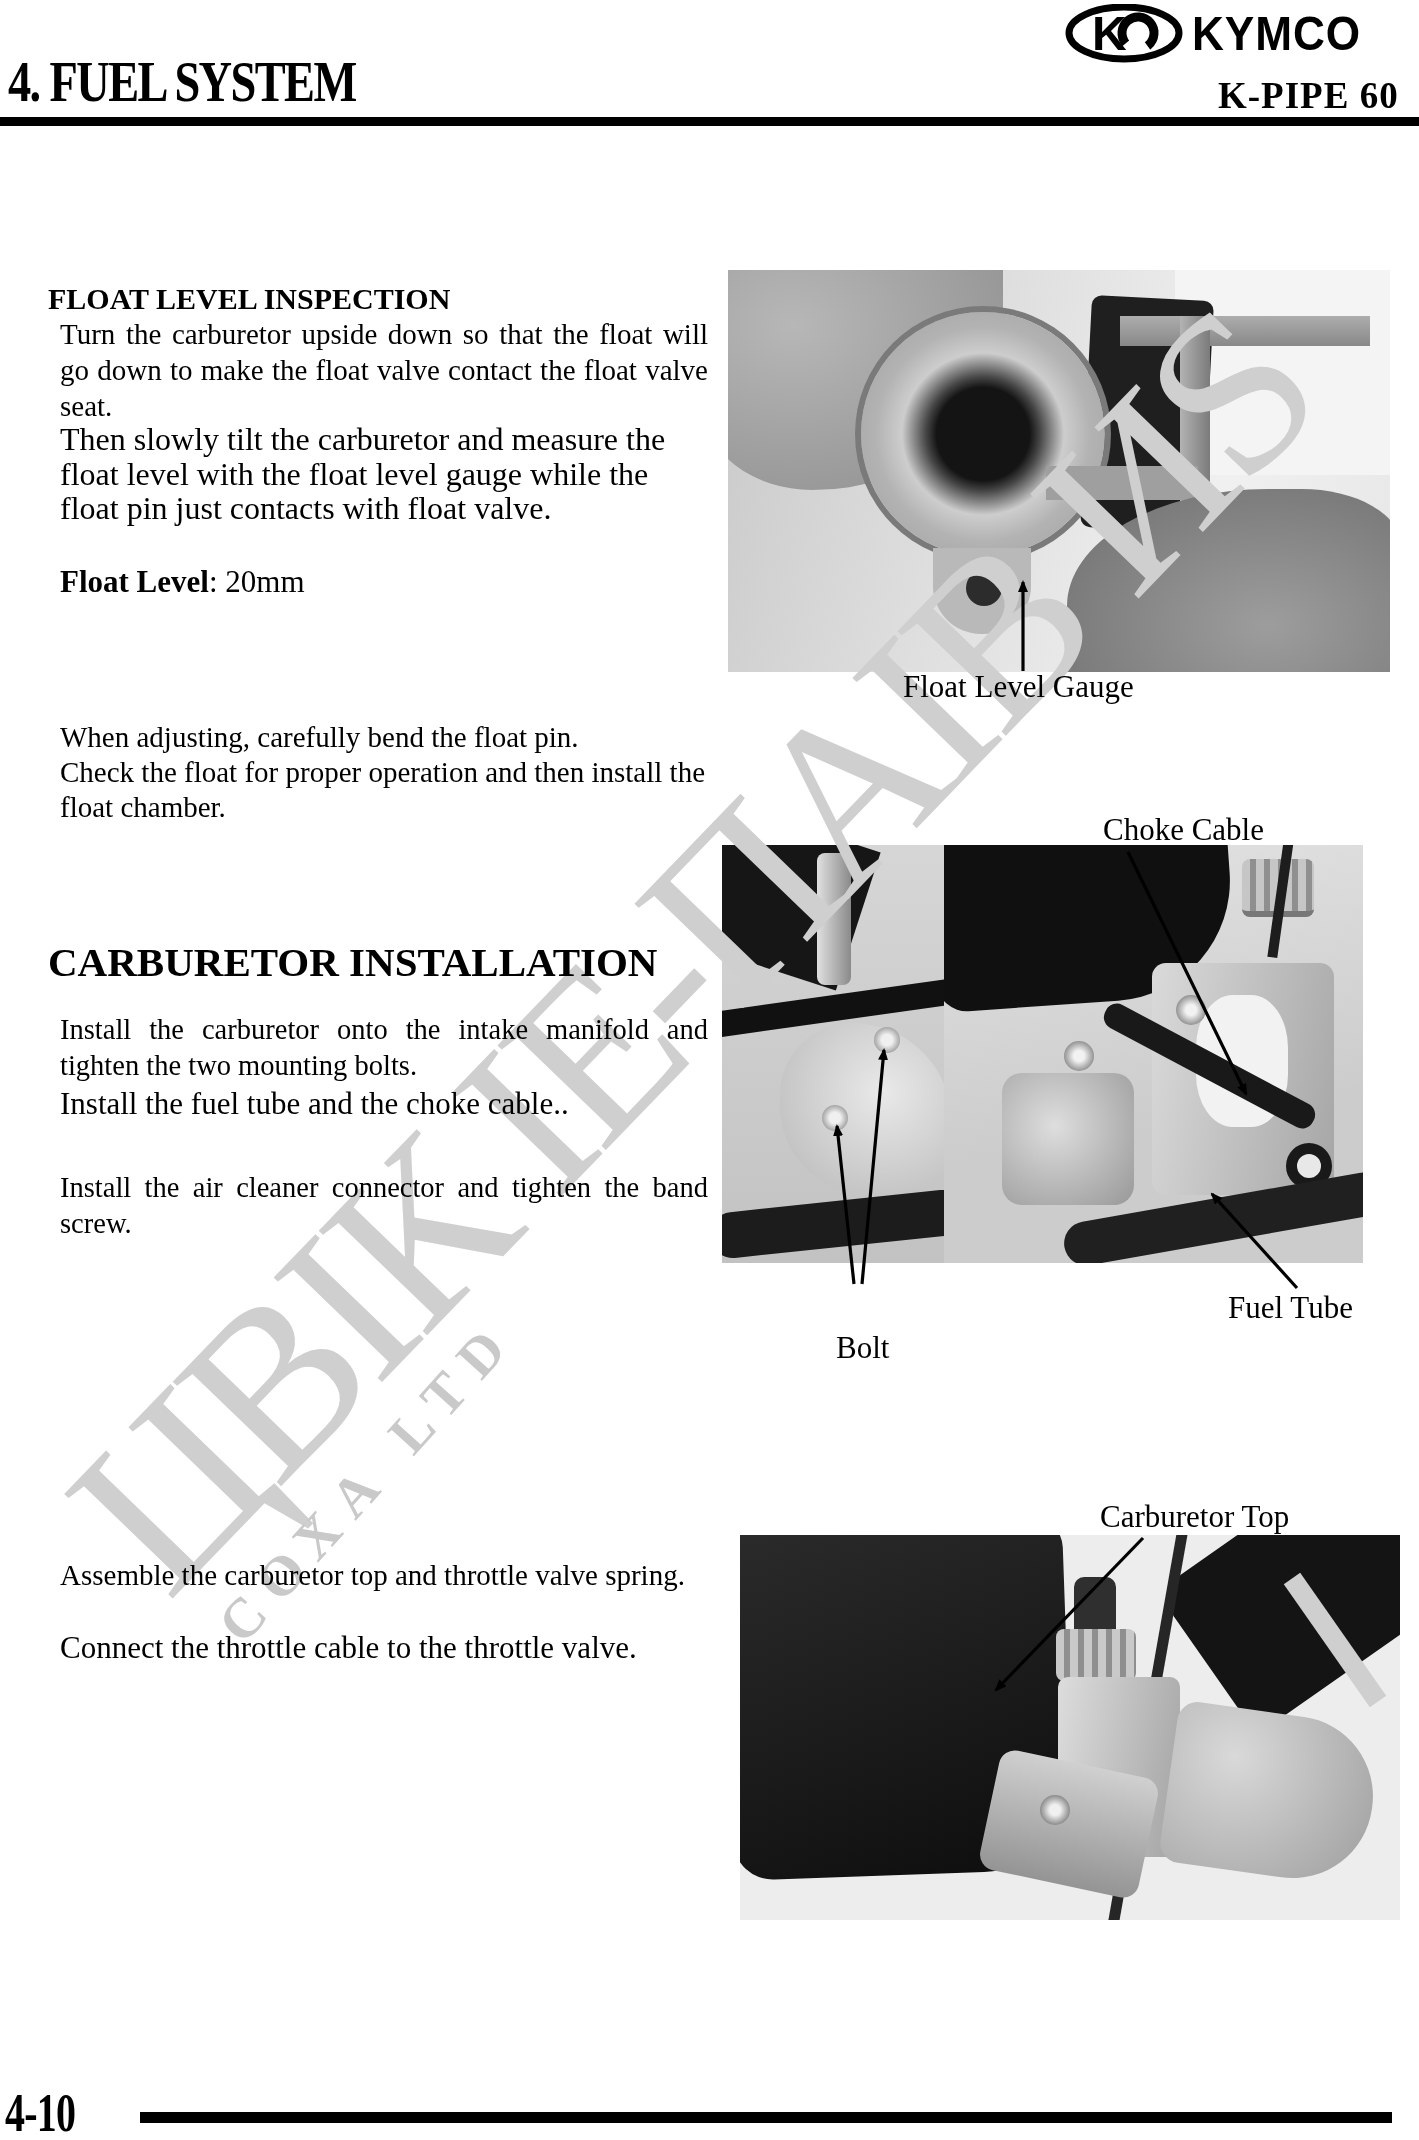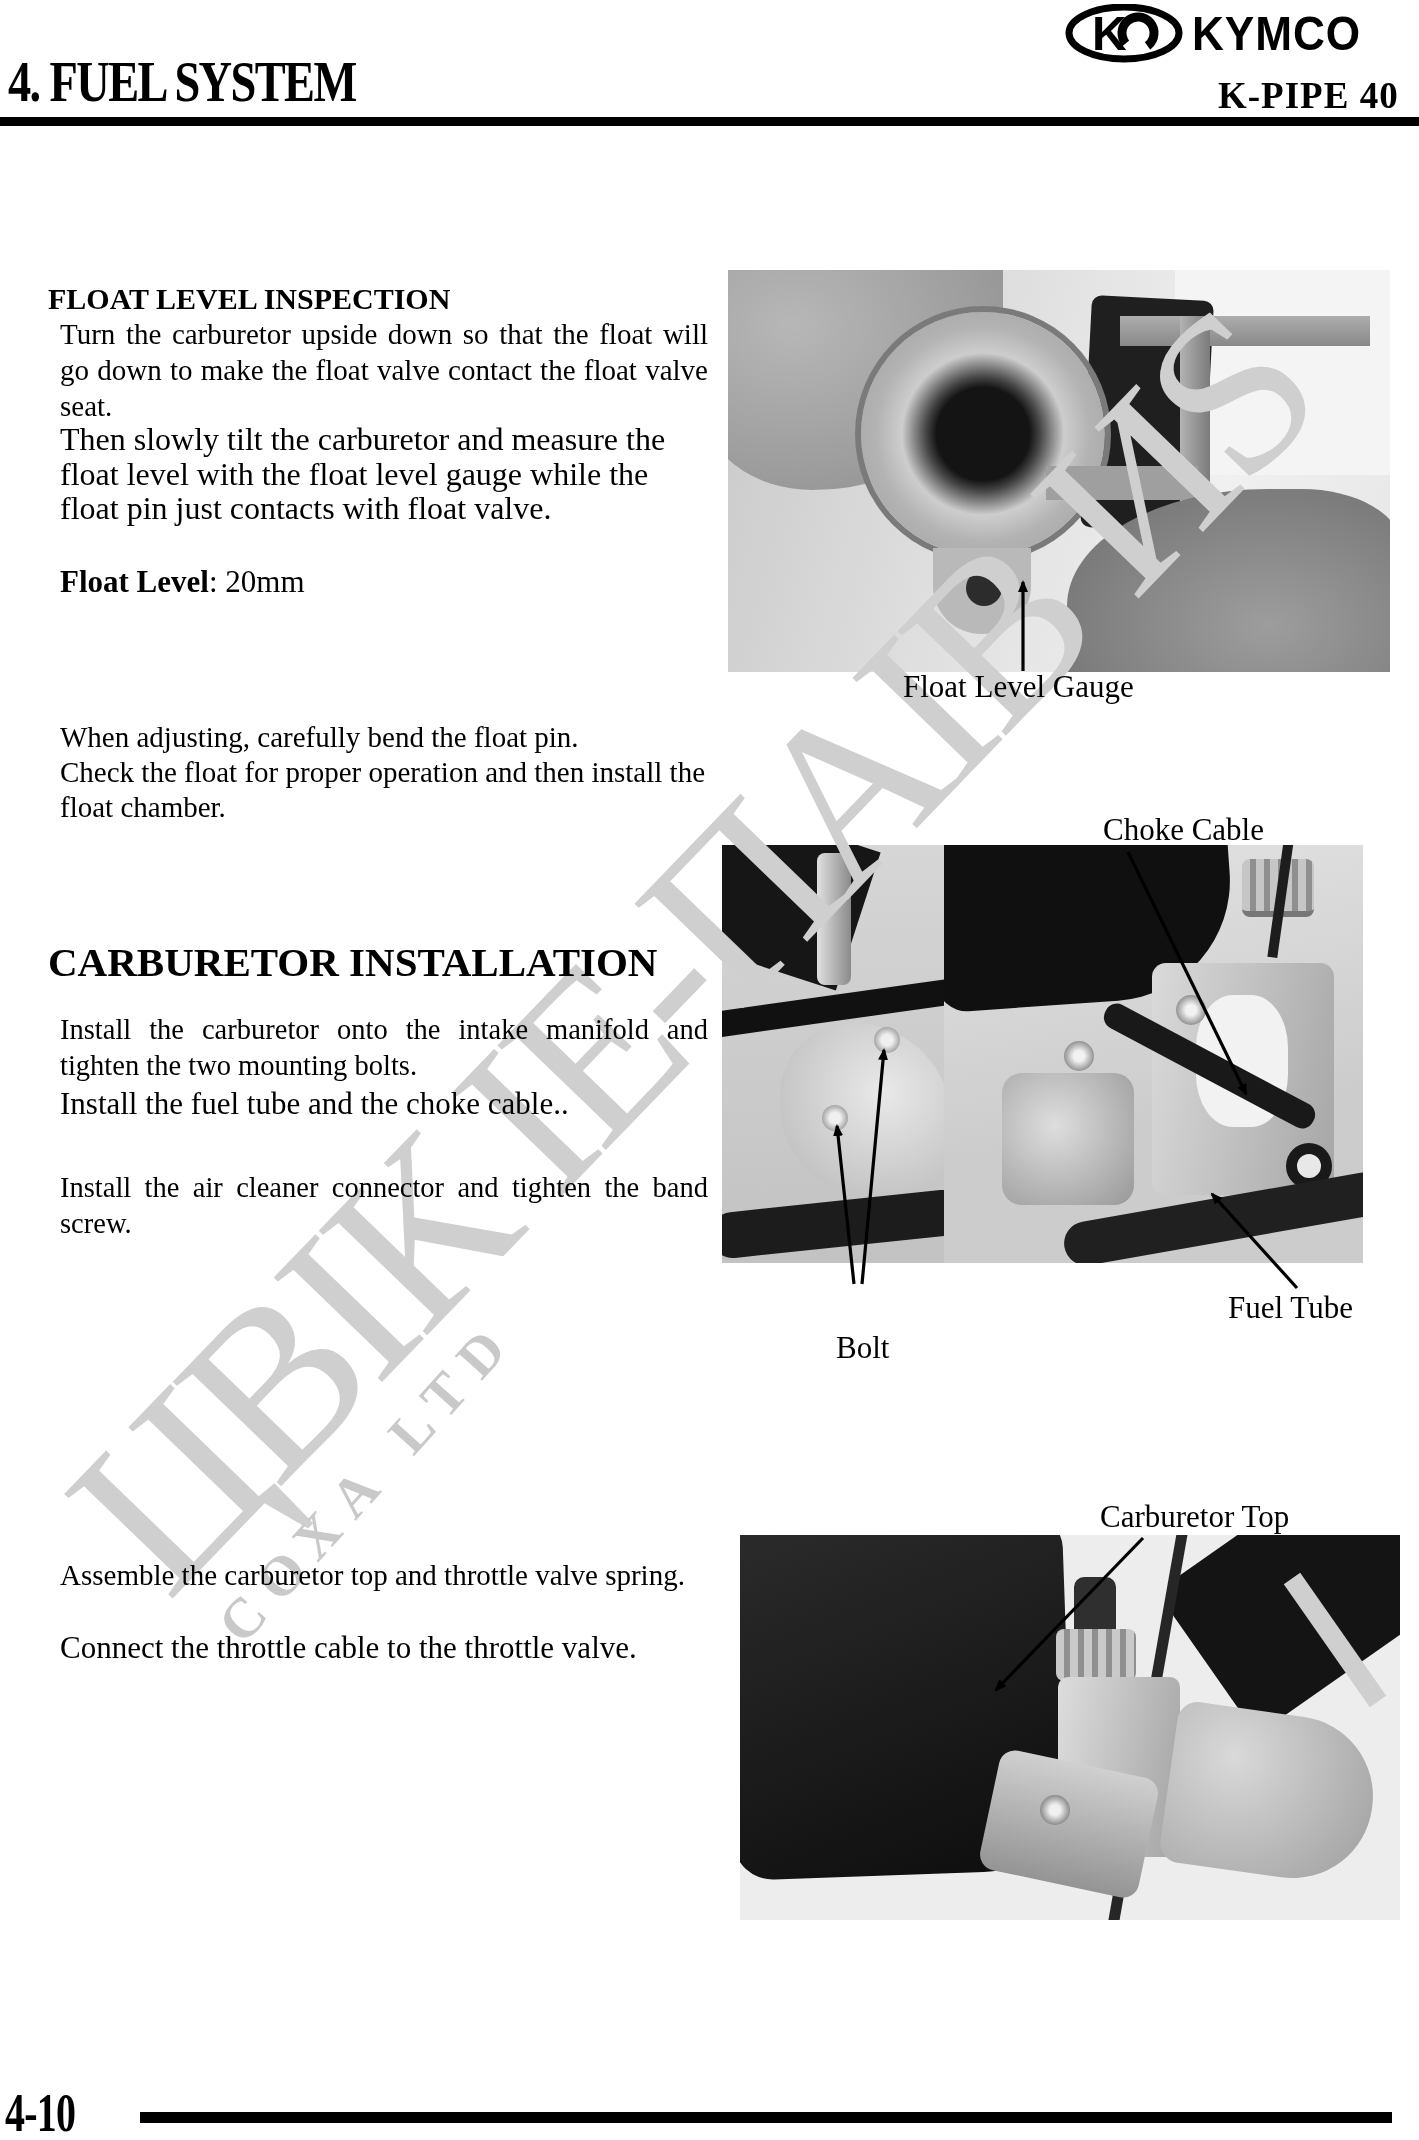--- a/index.html
+++ b/index.html
@@ -117,21 +117,21 @@
   <div class="abs" id="wm-main">ЦВІК ІЕ-ПАІВ ИЅ</div>
   <div class="abs" id="wm-sub">СОХА LTD</div>
 
   <div class="abs" id="chapter-title">4. FUEL SYSTEM</div>
   <svg class="abs" id="logo-svg" width="124" height="60" viewBox="0 0 124 60">
     <ellipse cx="60" cy="29" rx="55" ry="26" fill="none" stroke="#000" stroke-width="7"></ellipse>
     <circle cx="74" cy="29" r="16" fill="none" stroke="#000" stroke-width="9" stroke-dasharray="76 25" transform="rotate(140 74 29)"></circle>
     <text x="28" y="46" font-family="Liberation Sans, sans-serif" font-weight="bold" font-size="48">K</text>
   </svg>
   <div class="abs" id="brand-text">KYMCO</div>
-  <div class="abs" id="model-name">K-PIPE 40</div>
+  <div class="abs" id="model-name">K-PIPE 60</div>
   <div class="abs" id="header-rule"></div>
 
   <div class="abs lcol" id="float-heading">FLOAT LEVEL INSPECTION</div>
   <p class="abs lcol" id="float-p1">Turn the carburetor upside down so that the float will go down to make the float valve contact the float valve seat.</p>
   <p class="abs lcol" id="float-p2">Then slowly tilt the carburetor and measure the float level with the float level gauge while the float pin just contacts with float valve.</p>
   <p class="abs lcol" id="float-spec"><span class="speclabel">Float Level</span><span>: 20mm</span></p>
   <p class="abs lcol" id="float-p3">When adjusting, carefully bend the float pin.
 Check the float for proper operation and then install the float chamber.</p>
 
   <div class="abs lcol" id="carb-heading">CARBURETOR INSTALLATION</div>

